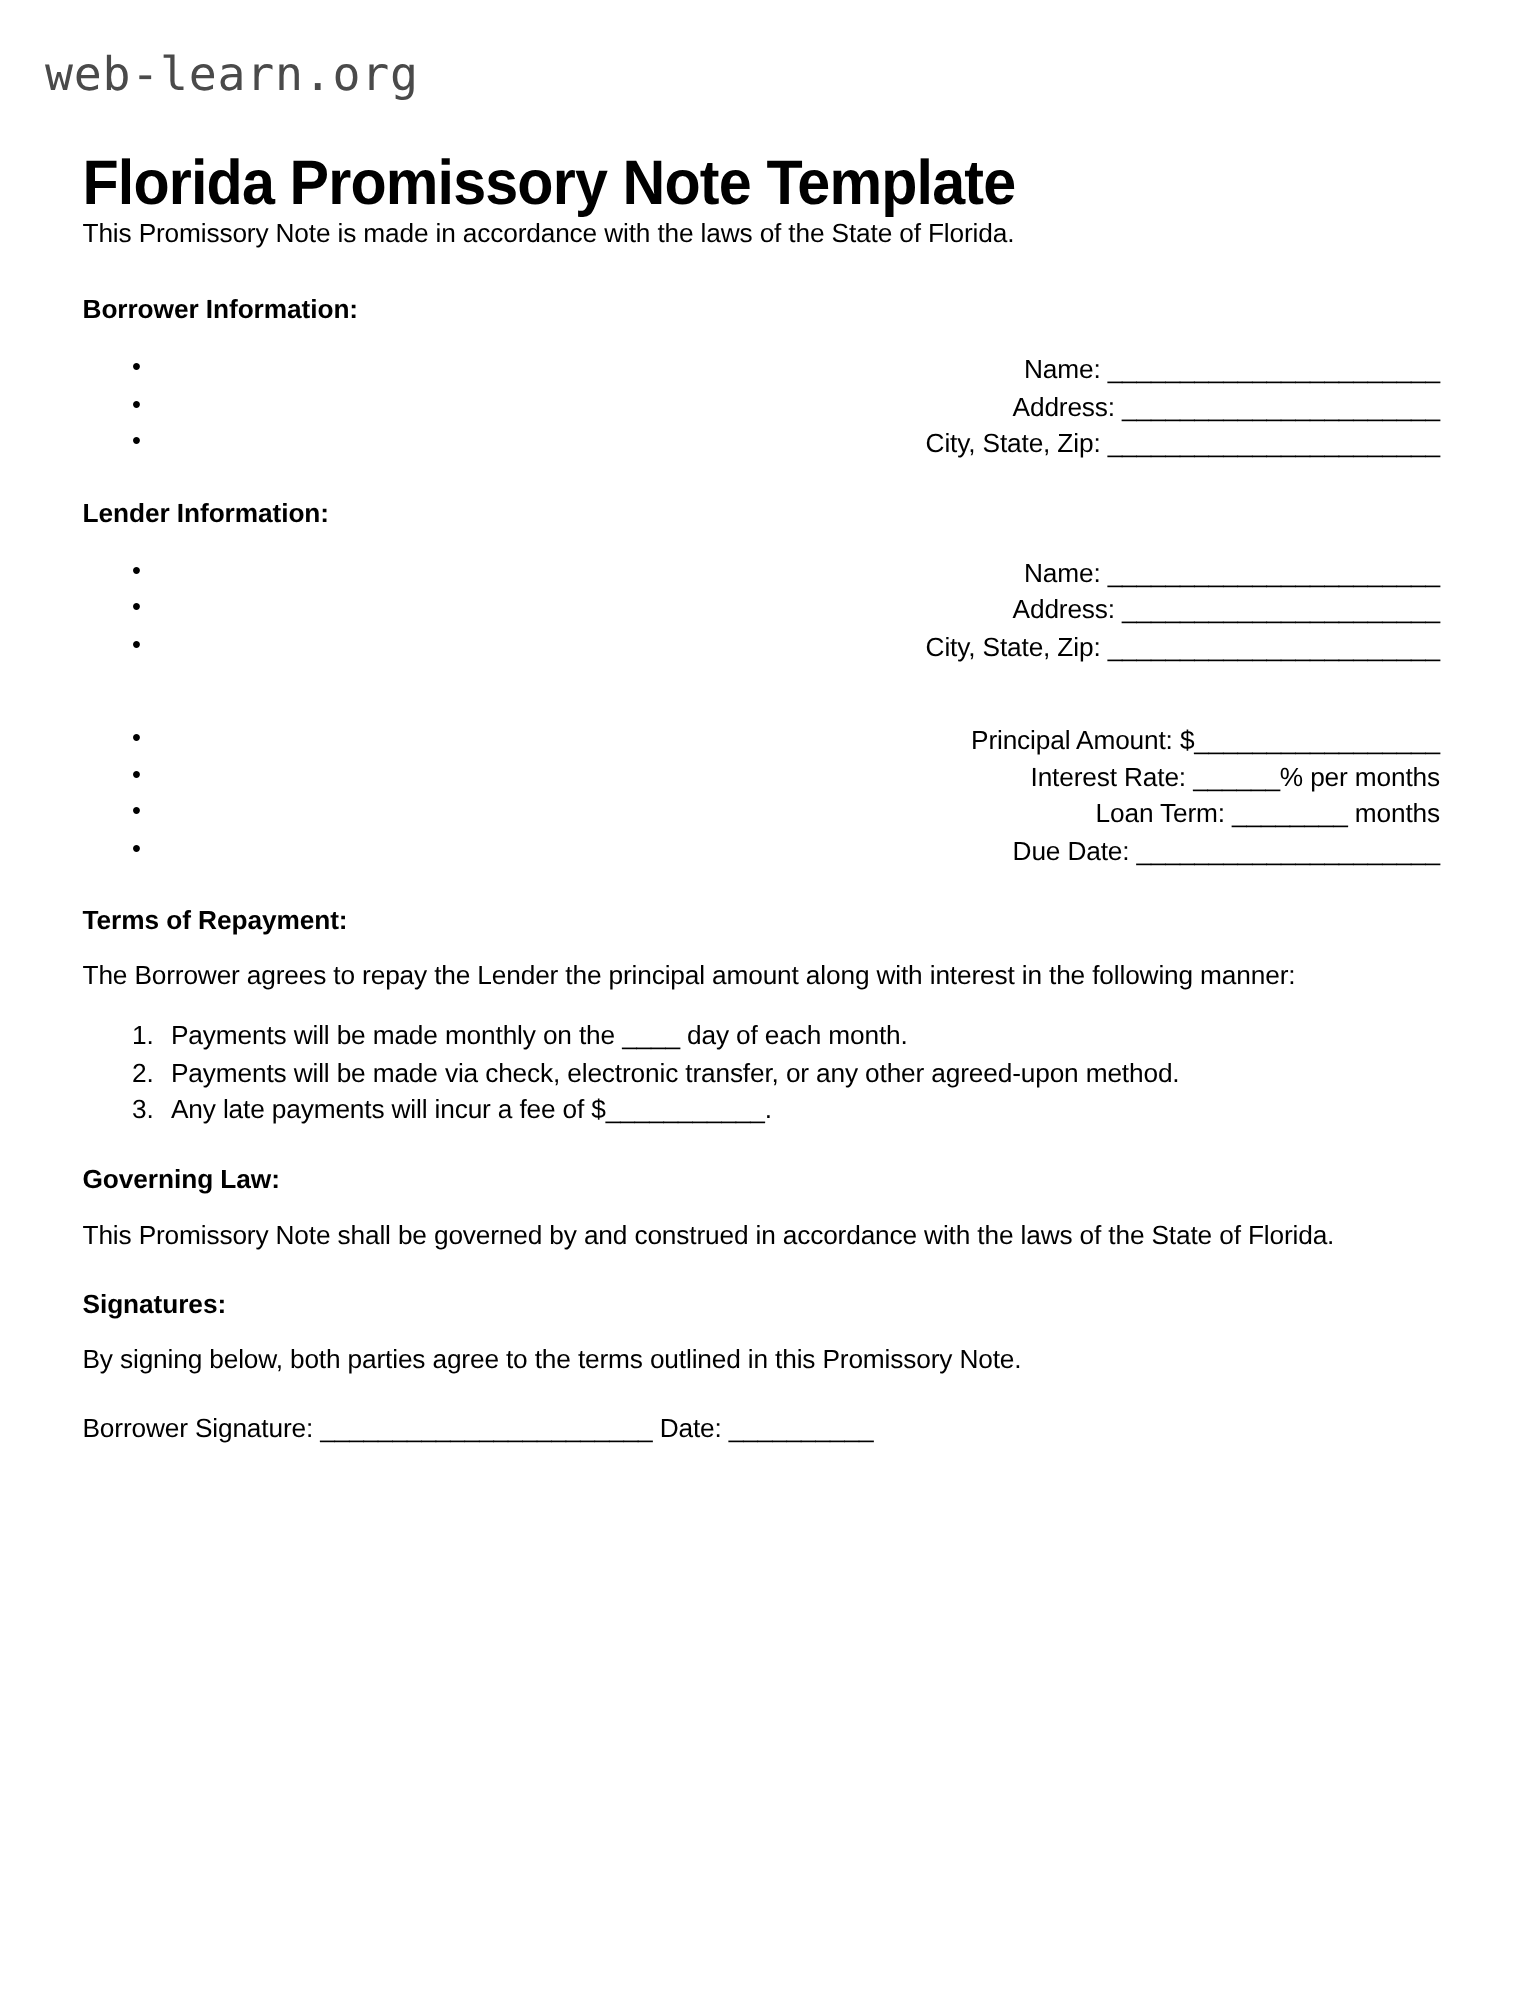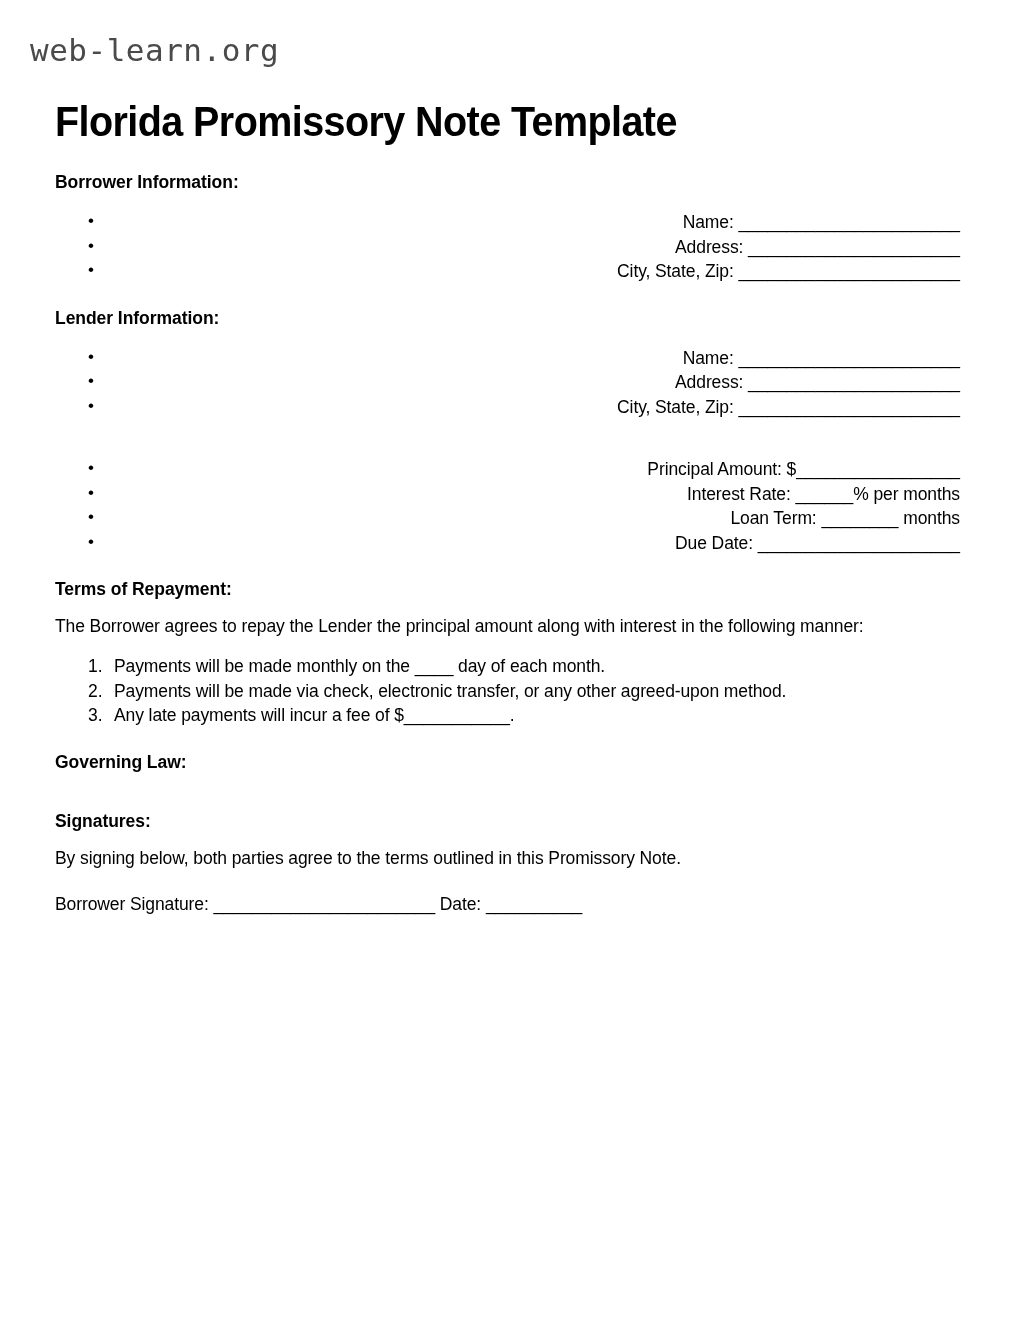--- a/index.html
+++ b/index.html
@@ -134,20 +134,21 @@
 <body>
 
 <div class="page">
 
   <div class="watermark">web-learn.org</div>
 
   <h1 class="doc-title">Florida Promissory Note Template</h1>
 
   <div class="content">
 
+    <p class="para">This Promissory Note is made in accordance with the laws of the State of Florida.</p>
 
     <div class="gap-lg"></div>
 
     <div class="section-heading">Borrower Information:</div>
     <div class="gap-sm"></div>
     <ul class="bullets">
       <li>Name: _______________________</li>
       <li>Address: ______________________</li>
       <li>City, State, Zip: _______________________</li>
     </ul>
@@ -181,20 +182,21 @@
     <ol class="numbers">
       <li>Payments will be made monthly on the ____ day of each month.</li>
       <li>Payments will be made via check, electronic transfer, or any other agreed-upon method.</li>
       <li>Any late payments will incur a fee of $___________.</li>
     </ol>
 
     <div class="gap-md"></div>
 
     <div class="section-heading">Governing Law:</div>
     <div class="gap-xs"></div>
+    <p class="para">This Promissory Note shall be governed by and construed in accordance with the laws of the State of Florida.</p>
 
     <div class="gap-md"></div>
 
     <div class="section-heading">Signatures:</div>
     <div class="gap-xs"></div>
     <p class="para">By signing below, both parties agree to the terms outlined in this Promissory Note.</p>
 
     <div class="gap-md"></div>
 
     <div class="sigline">Borrower Signature: _______________________ Date: __________</div>

